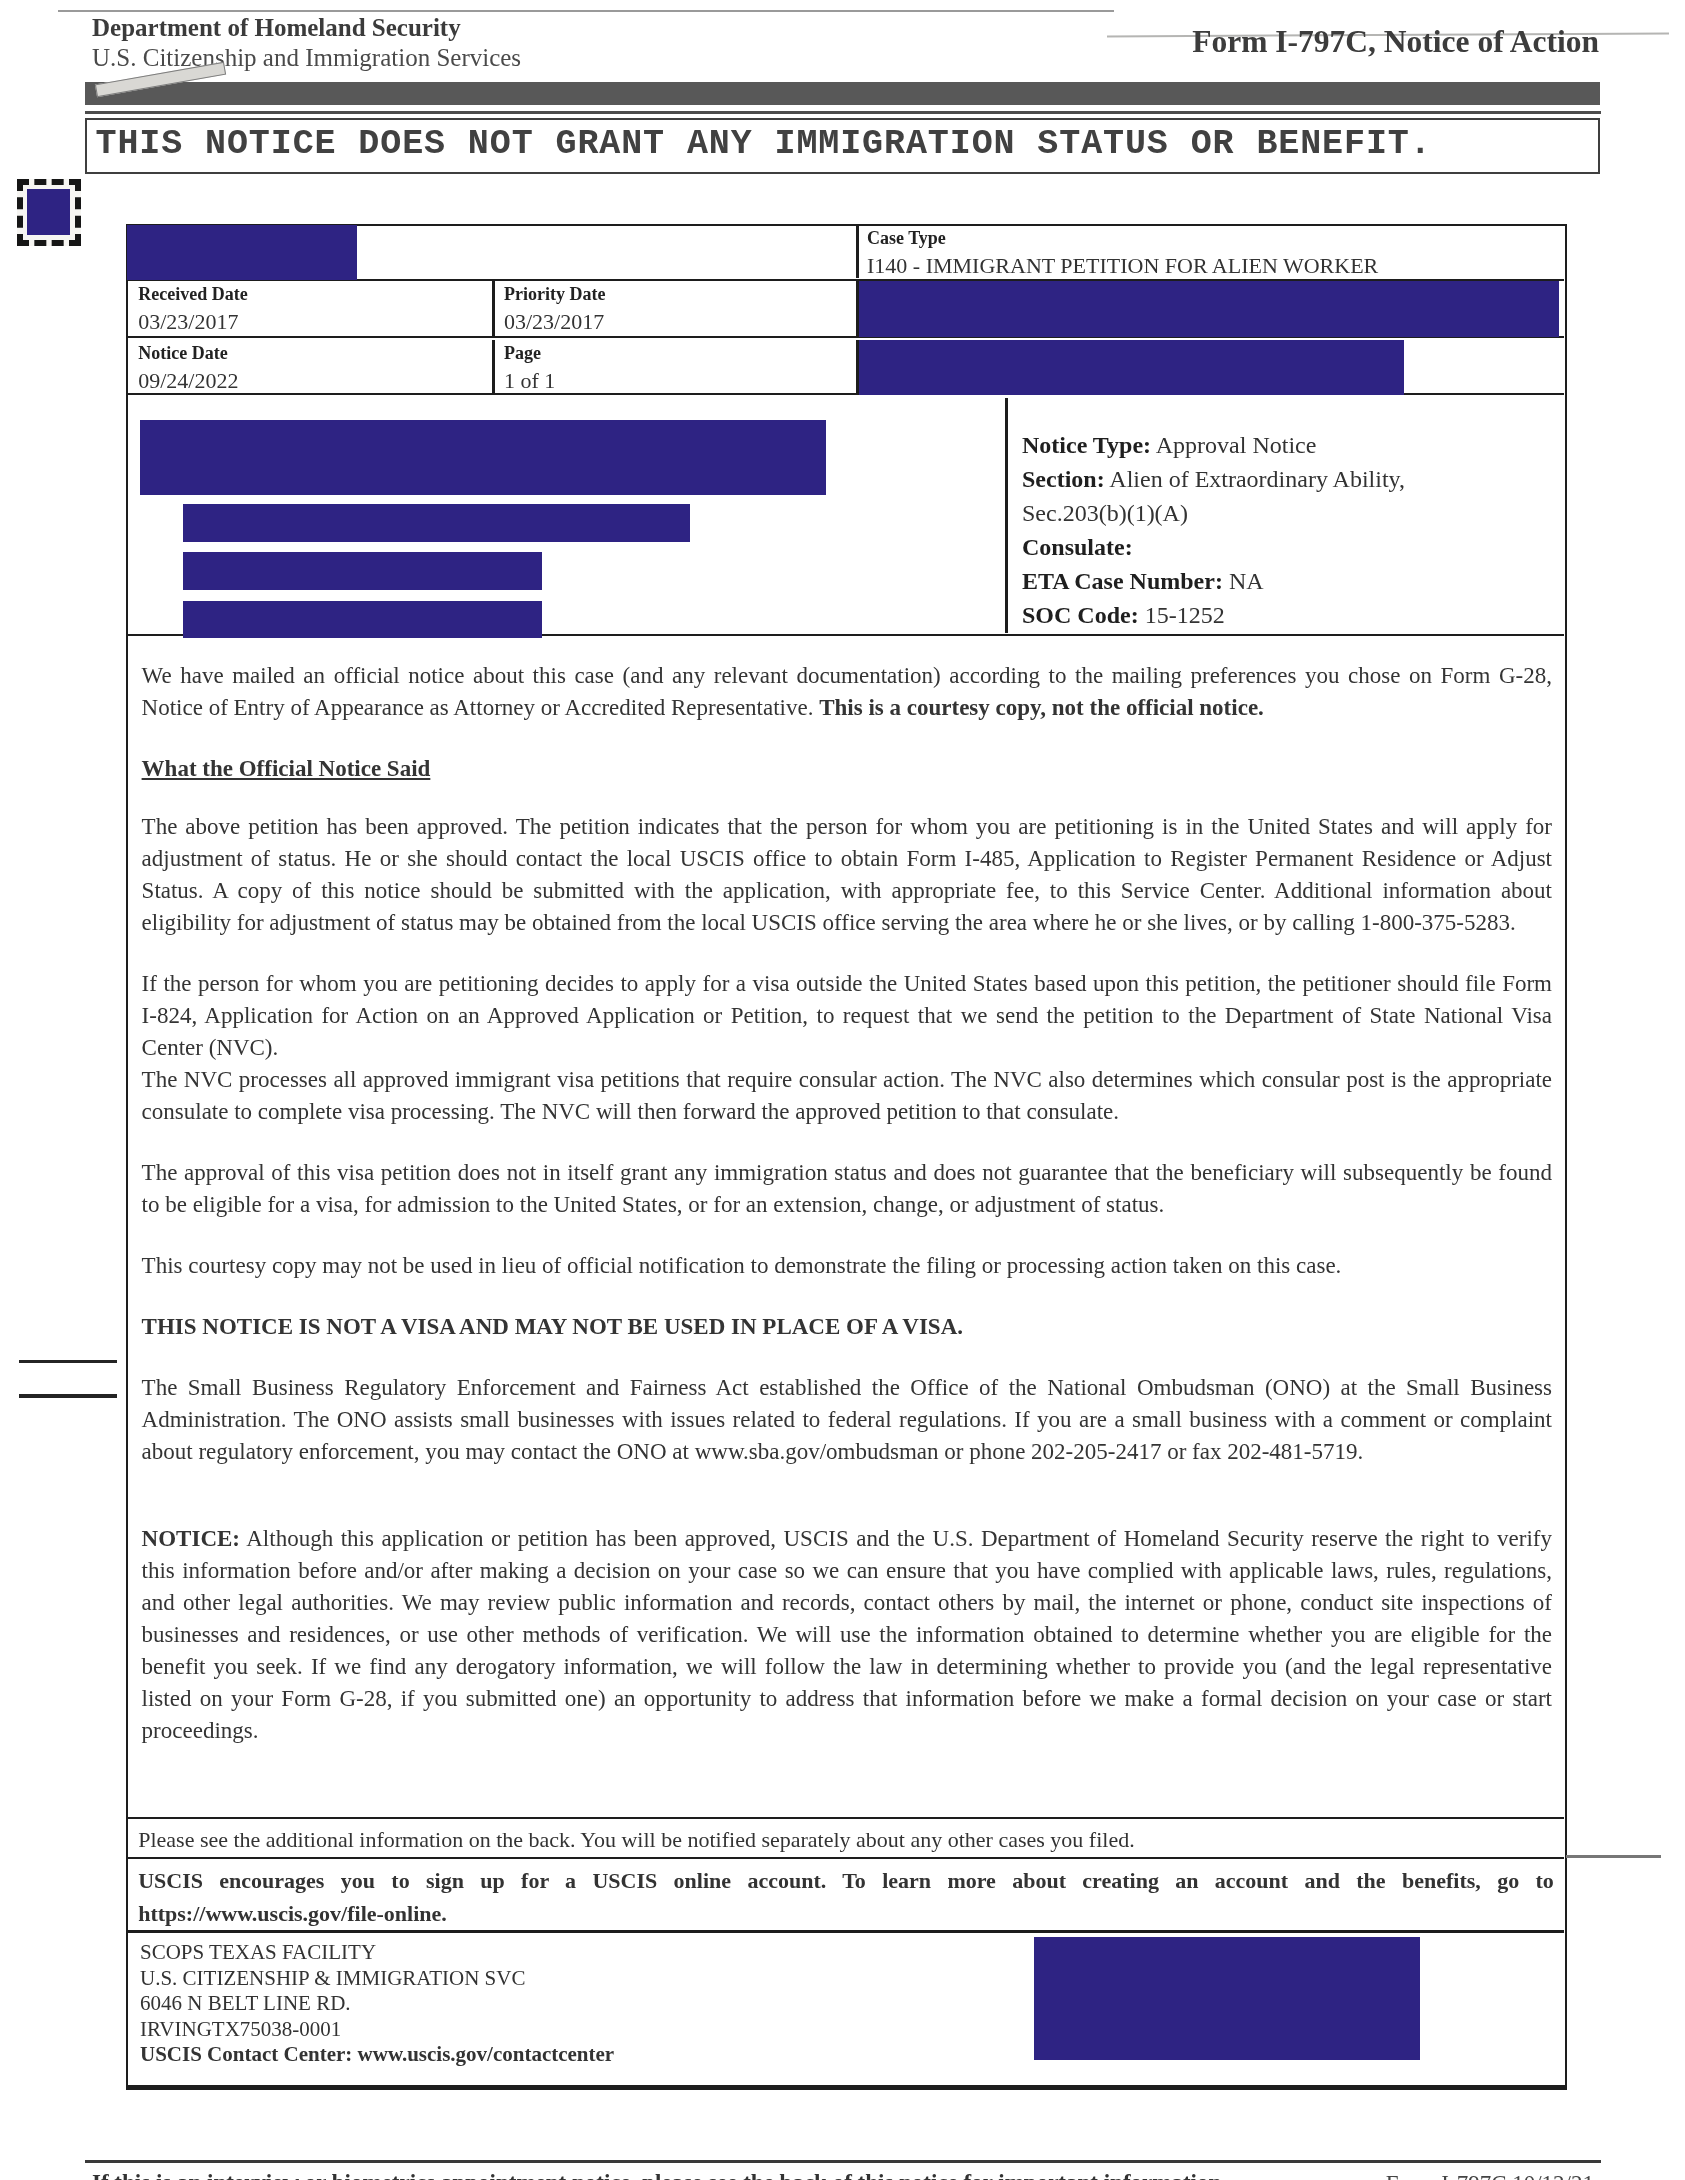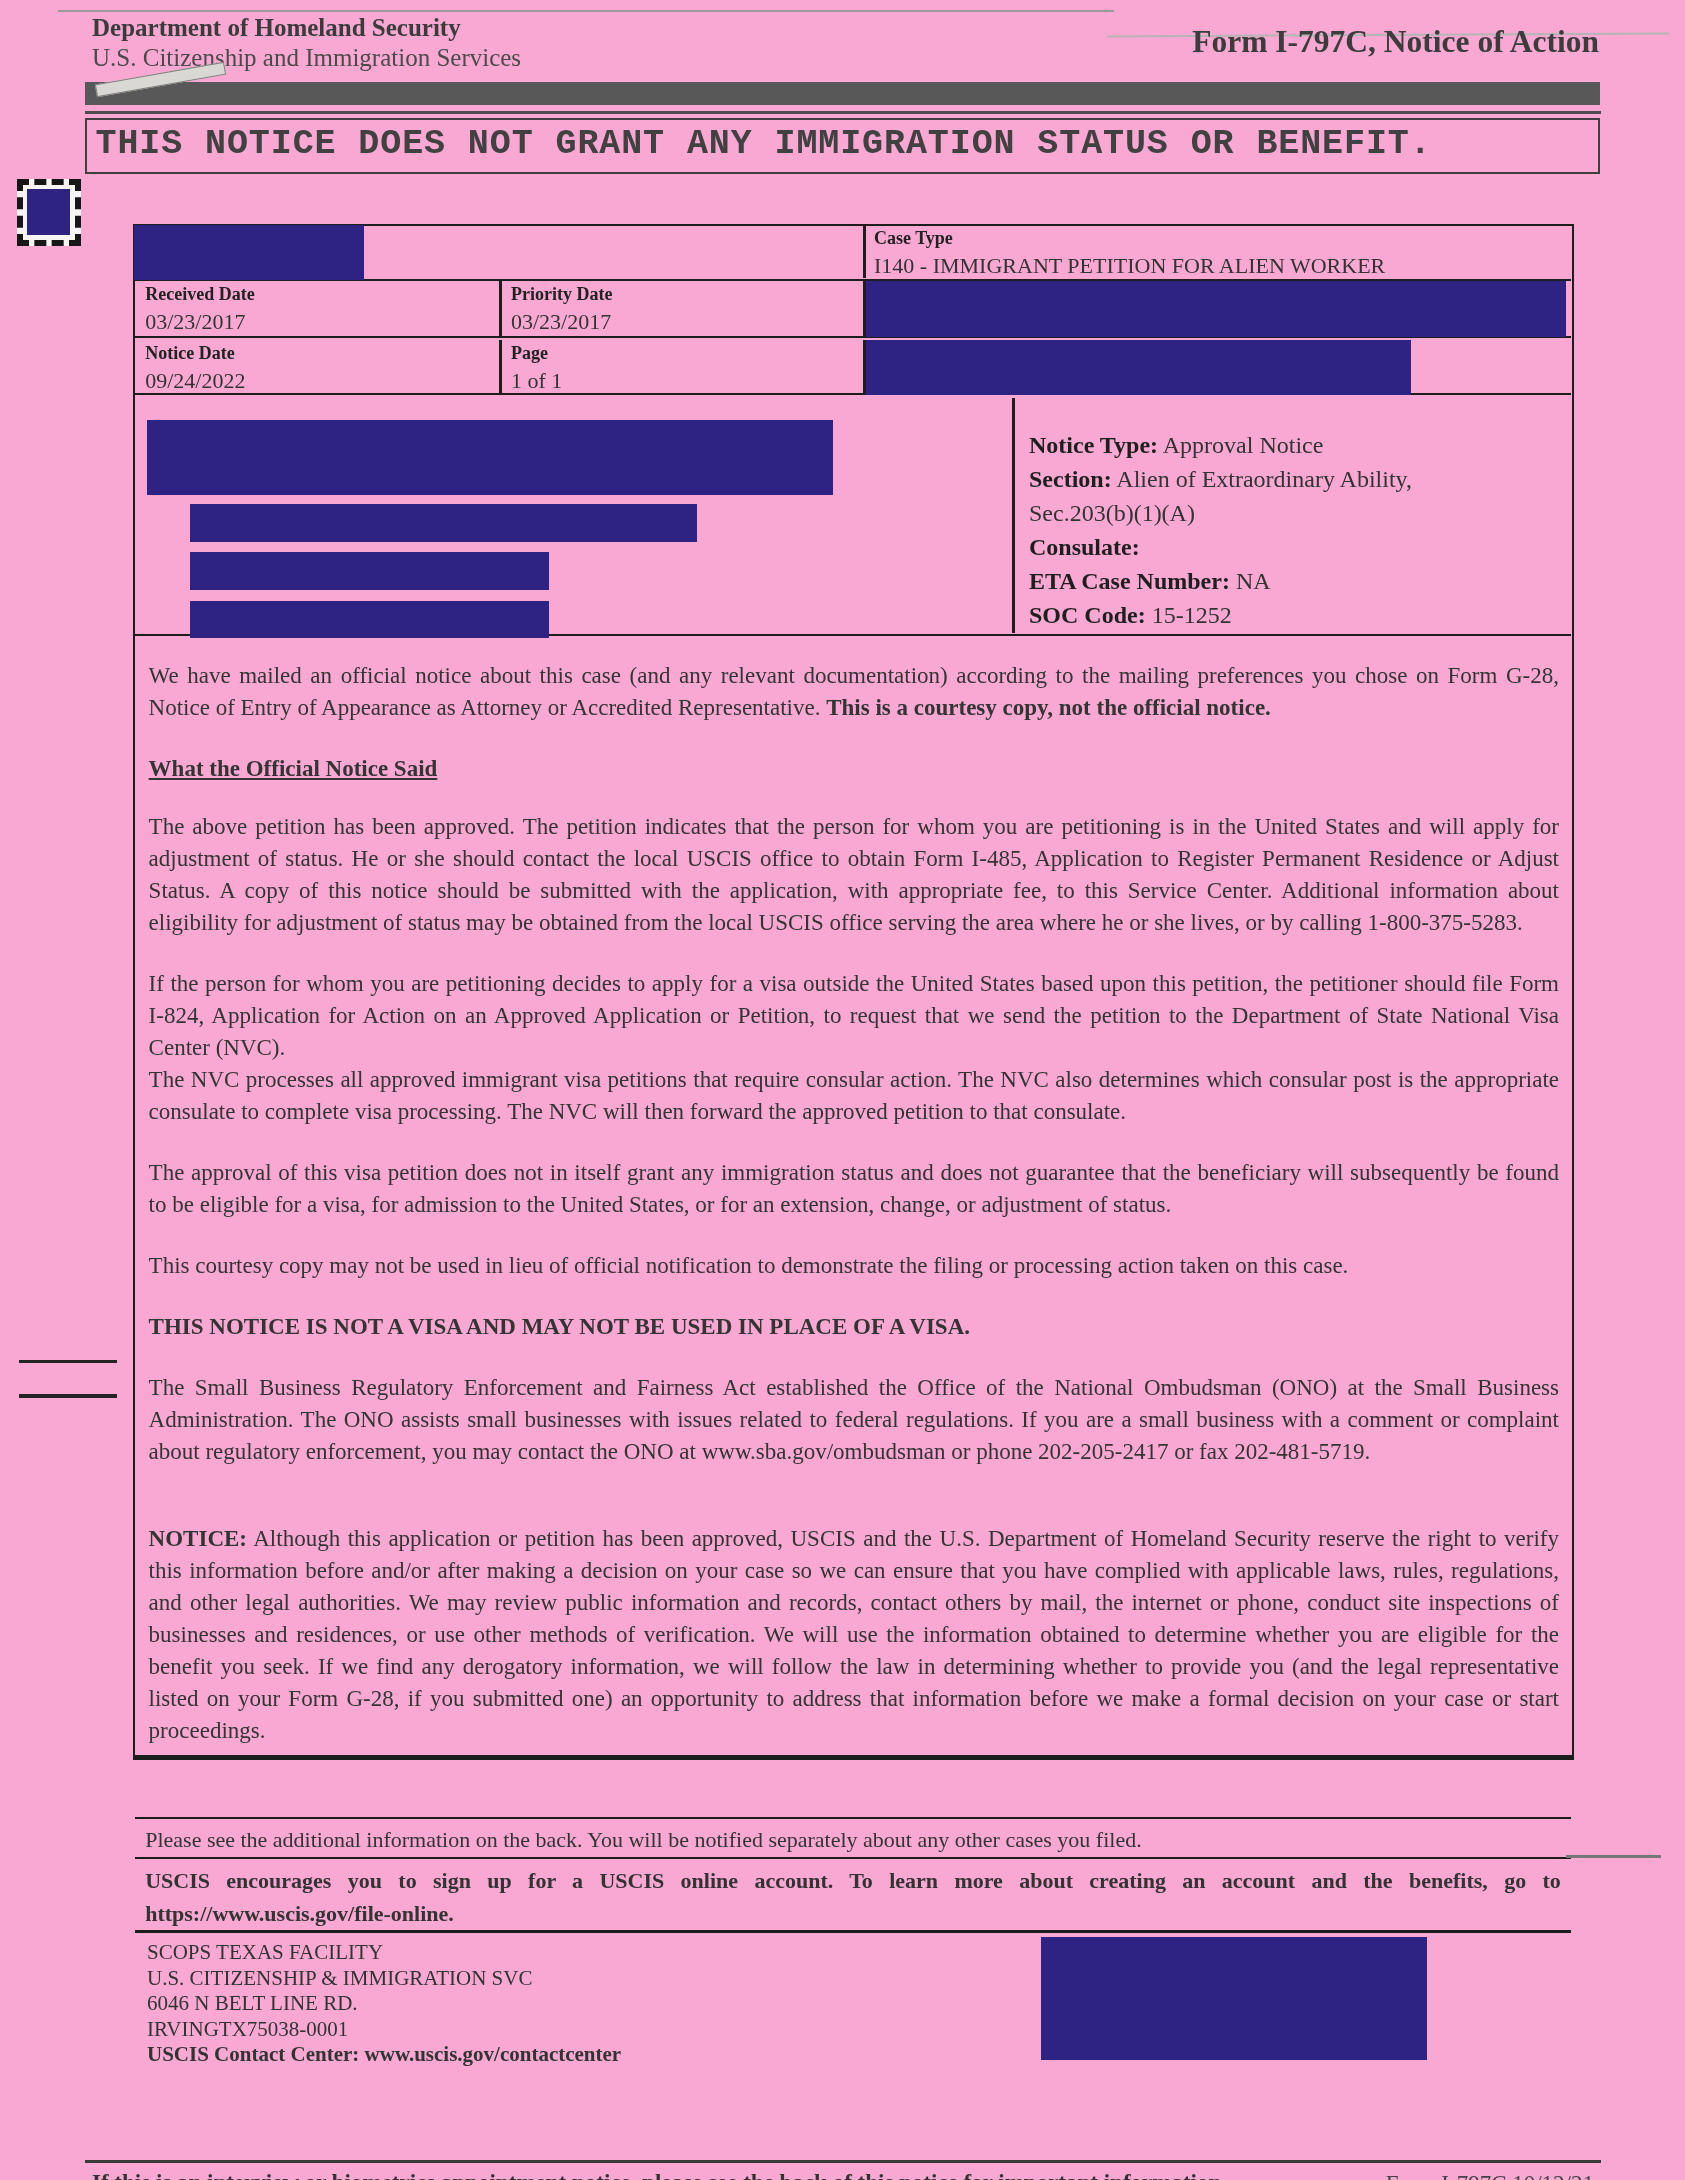--- a/index.html
+++ b/index.html
@@ -1,19 +1,19 @@
 <!DOCTYPE html>
 <html style="font-size:13.6px"><head>
 <meta charset="utf-8">
 <style>
   html,body{margin:0;padding:0;background:#e9e8e5;}
   .page{
     position:relative;
     width:1686px;height:2181px;
-    background:#f9a8d4;
+    background:#ffffff;
     overflow:hidden;
     font-family:"Liberation Serif", serif;
     color:#2f2f2f;
   }
   .abs{position:absolute;}
   .redact{background:#2e2383;}
   
   .hdr-l1{left:92px;top:13.6px;font-size:25px;font-weight:bold;color:#3b3b3b;}
   .hdr-l2{left:92px;top:44px;font-size:25px;color:#4a4a4a;}
   .hdr-form{right:87px;top:24px;font-size:31.5px;font-weight:bold;color:#3c3c3c;}
@@ -23,21 +23,21 @@
   .banner{
     left:85px;top:118px;width:1515px;height:56px;
     border:2.6px solid #3f3f3f;box-sizing:border-box;
     font-size:35px;font-weight:bold;letter-spacing:0.9px;color:#414141;
     line-height:49px;padding-left:8.5px;white-space:nowrap;overflow:hidden;font-family:Liberation Mono, monospace;
   }
   
   .stamp{left:17px;top:179px;width:43px;height:46px;border:6px dashed #161616;background:#f6f5f2;padding:4.3px;}
   .stamp-in{width:100%;height:100%;}
   
-  .mainbox{left:133px;top:224px;width:1441px;height:1536px;border:2.6px solid #1d1d1d;border-bottom-width:5.1px;box-sizing:border-box;}
+  .mainbox{left:126px;top:224px;width:1441px;height:1866px;border:2.6px solid #1d1d1d;border-bottom-width:5.1px;box-sizing:border-box;}
   .sect{position:absolute;left:0;width:1436px;box-sizing:border-box;border-bottom:2.6px solid #1d1d1d;}
   .vline{position:absolute;width:2.6px;background:#1d1d1d;}
   .cell-label{font-size:18px;font-weight:bold;color:#222;}
   .cell-value{font-size:22px;color:#333;margin-top:4.3px;}
   .nd-line{position:absolute;left:894px;font-size:24px;color:#333;white-space:nowrap;}
   .nd-lbl{font-weight:bold;color:#1f1f1f;}
   
   .bodytext{position:absolute;left:13.6px;right:12px;top:22px;text-align:justify;font-size:23px;line-height:32px;color:#343434;}
   .bodytext p{margin:0 0 29px 0;}
   .bodytext p.tight{margin-bottom:0;}

